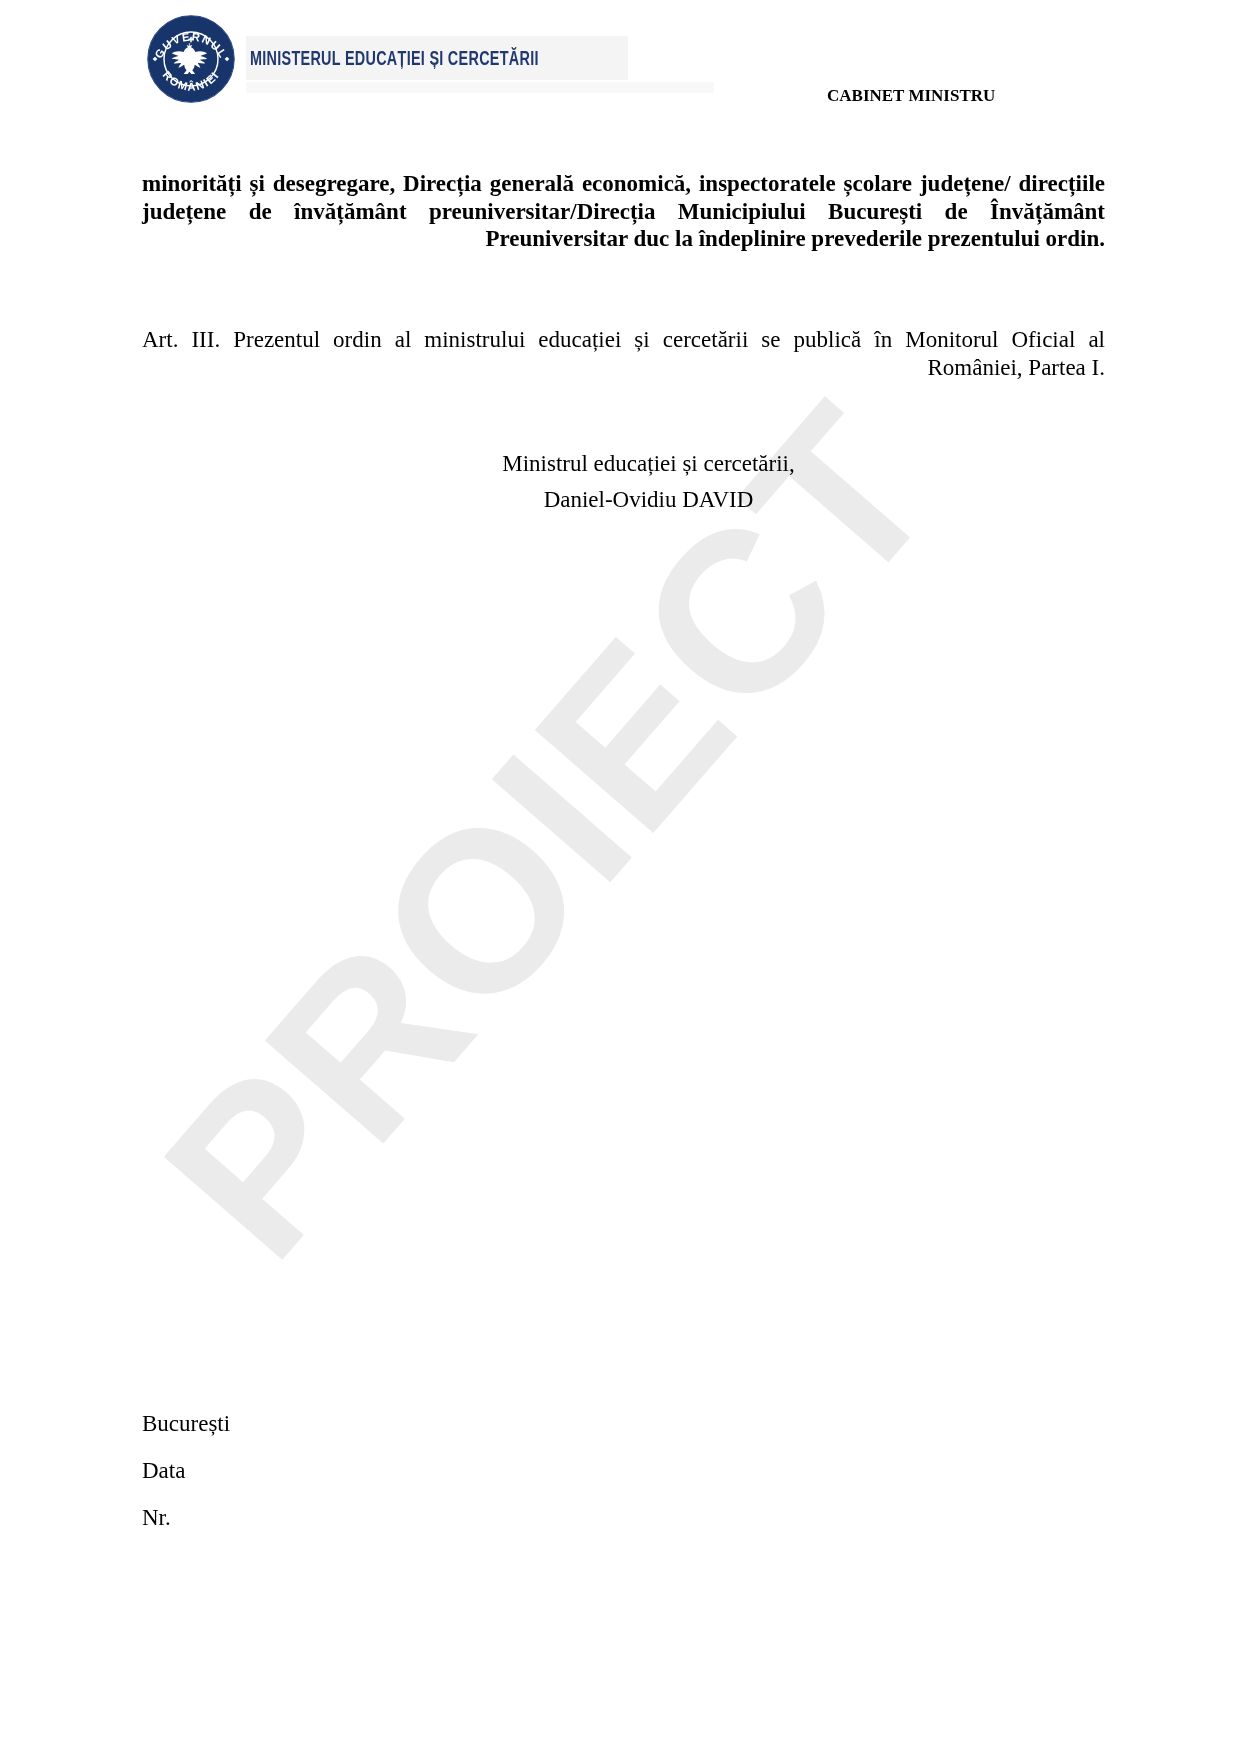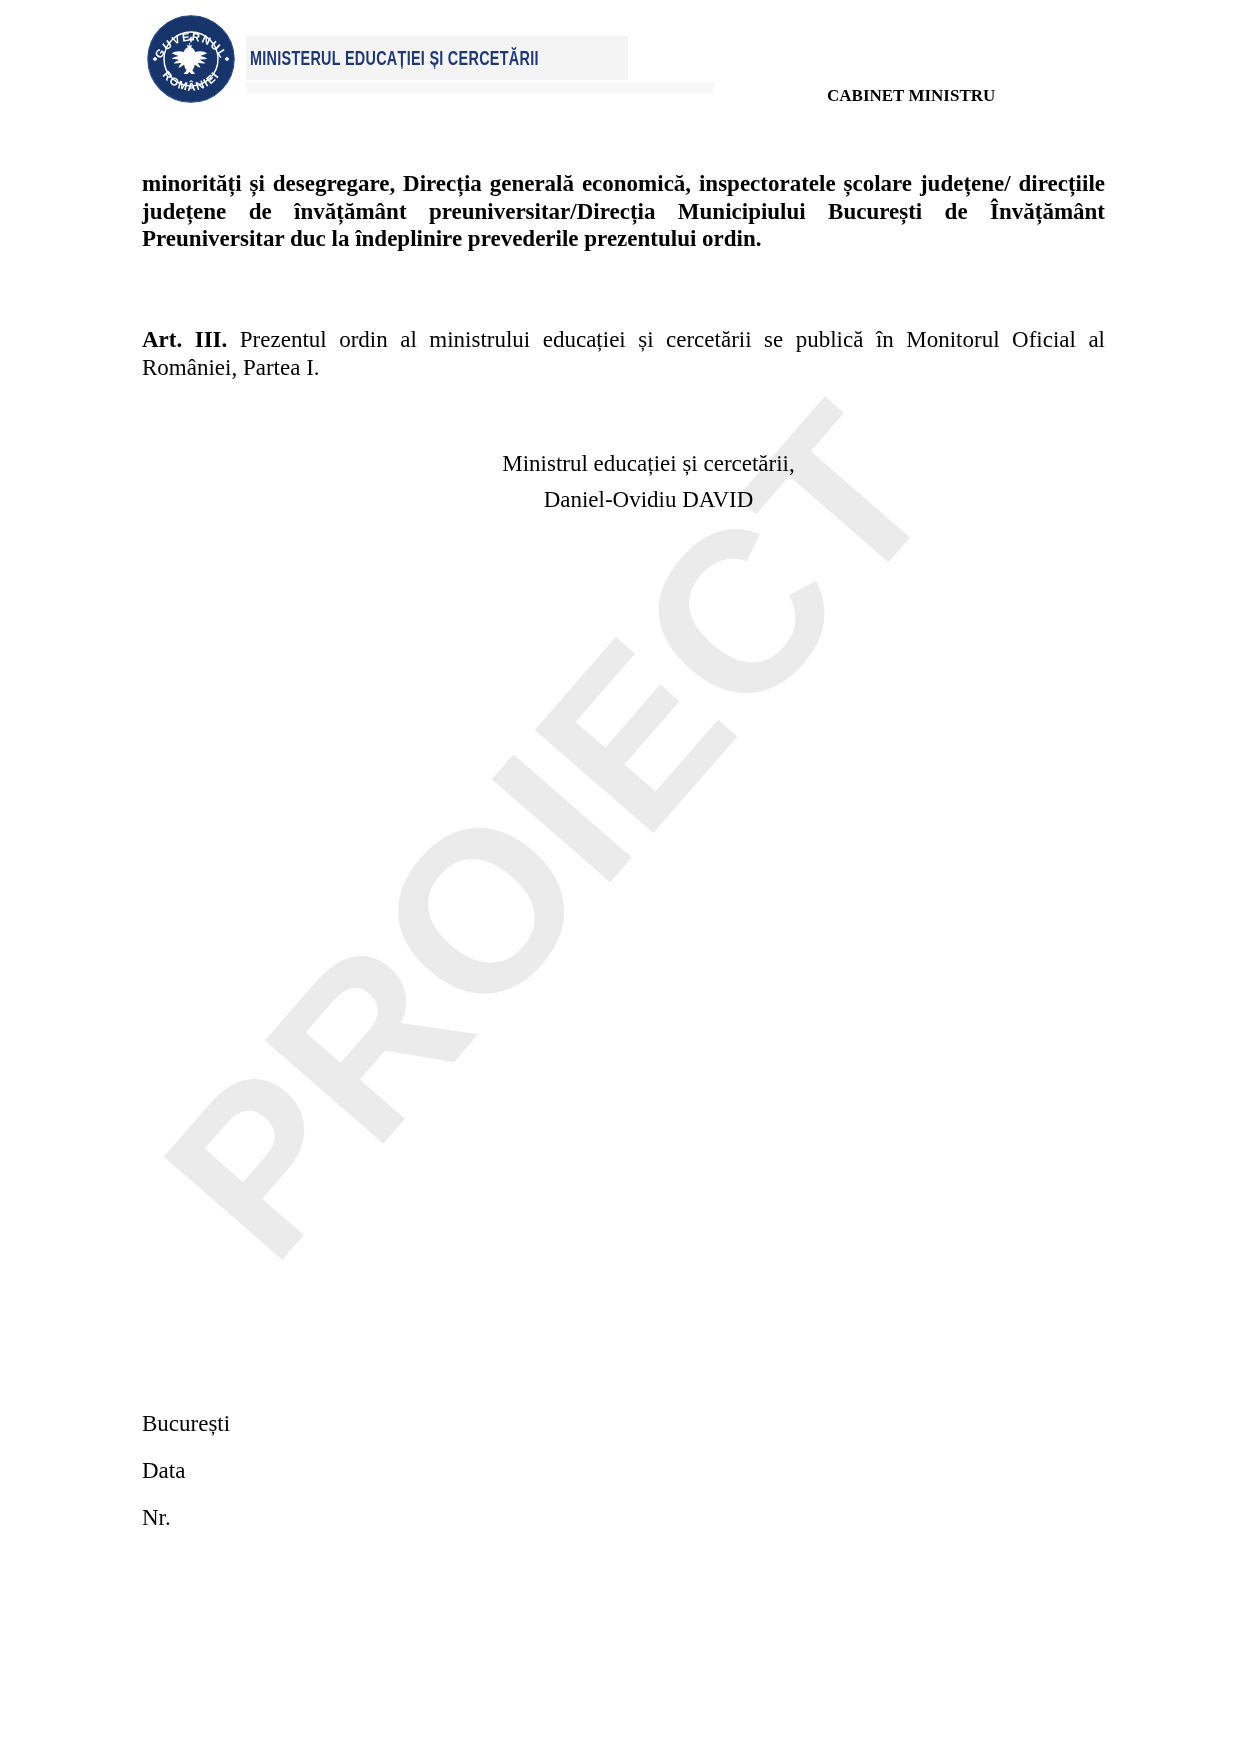--- a/index.html
+++ b/index.html
@@ -48,22 +48,22 @@
   .textcol{position:absolute;left:142px;width:963px;font-size:23px;}
   .para1{top:170px;font-weight:bold;}
   .art3{top:326px;}
   .jline{
     line-height:27.6px;
     text-align:justify;
     text-align-last:justify;
     text-justify:inter-word;
     white-space:normal;
   }
-  .jlast{line-height:27.6px;text-align:left;}
-  .art-label{font-weight:bold;}
+  .jlast{line-height:27.6px;text-align:right;}
+  .art-label{font-weight:normal;}
   
   .sig-block{
     position:absolute;left:56px;top:450px;width:1185px;
     text-align:center;font-weight:normal;font-size:23px;line-height:28px;
   }
   .sig-name{margin-top:8px;}
   
   .footer-block{position:absolute;left:142px;top:1410px;font-size:23px;}
   .footer-line{line-height:28px;margin-bottom:19px;white-space:nowrap;}
   

